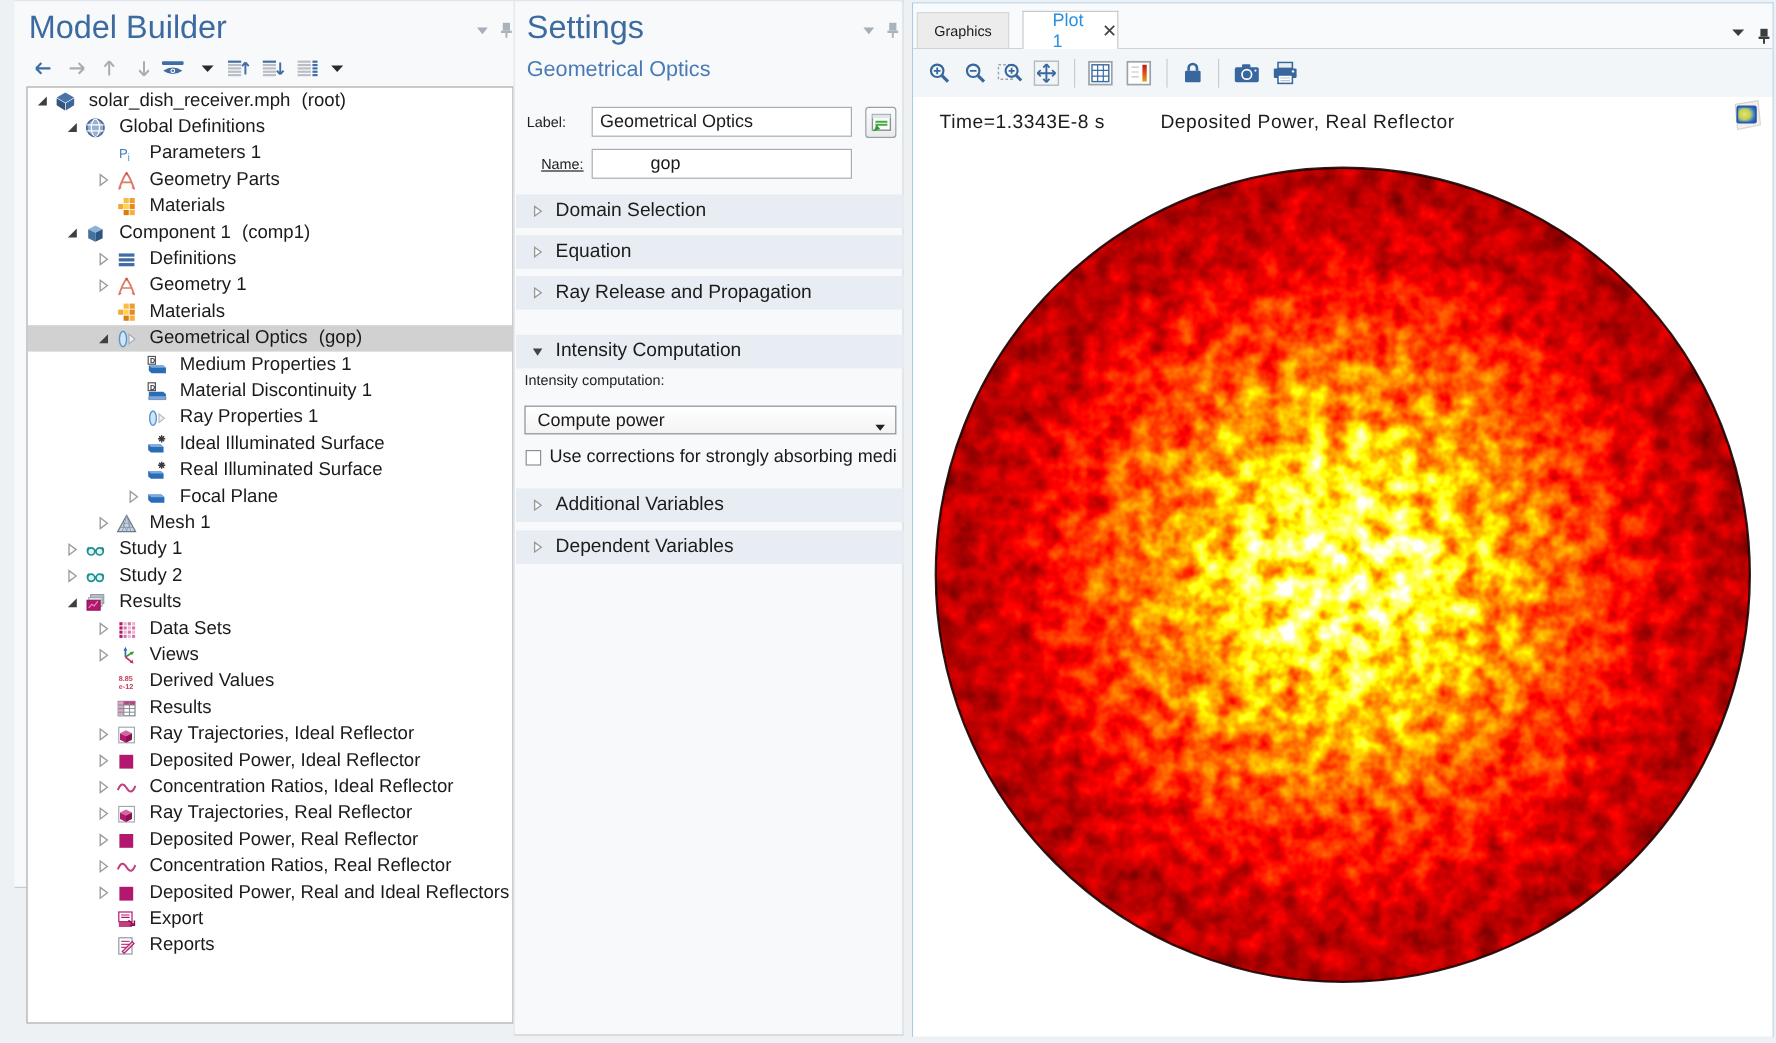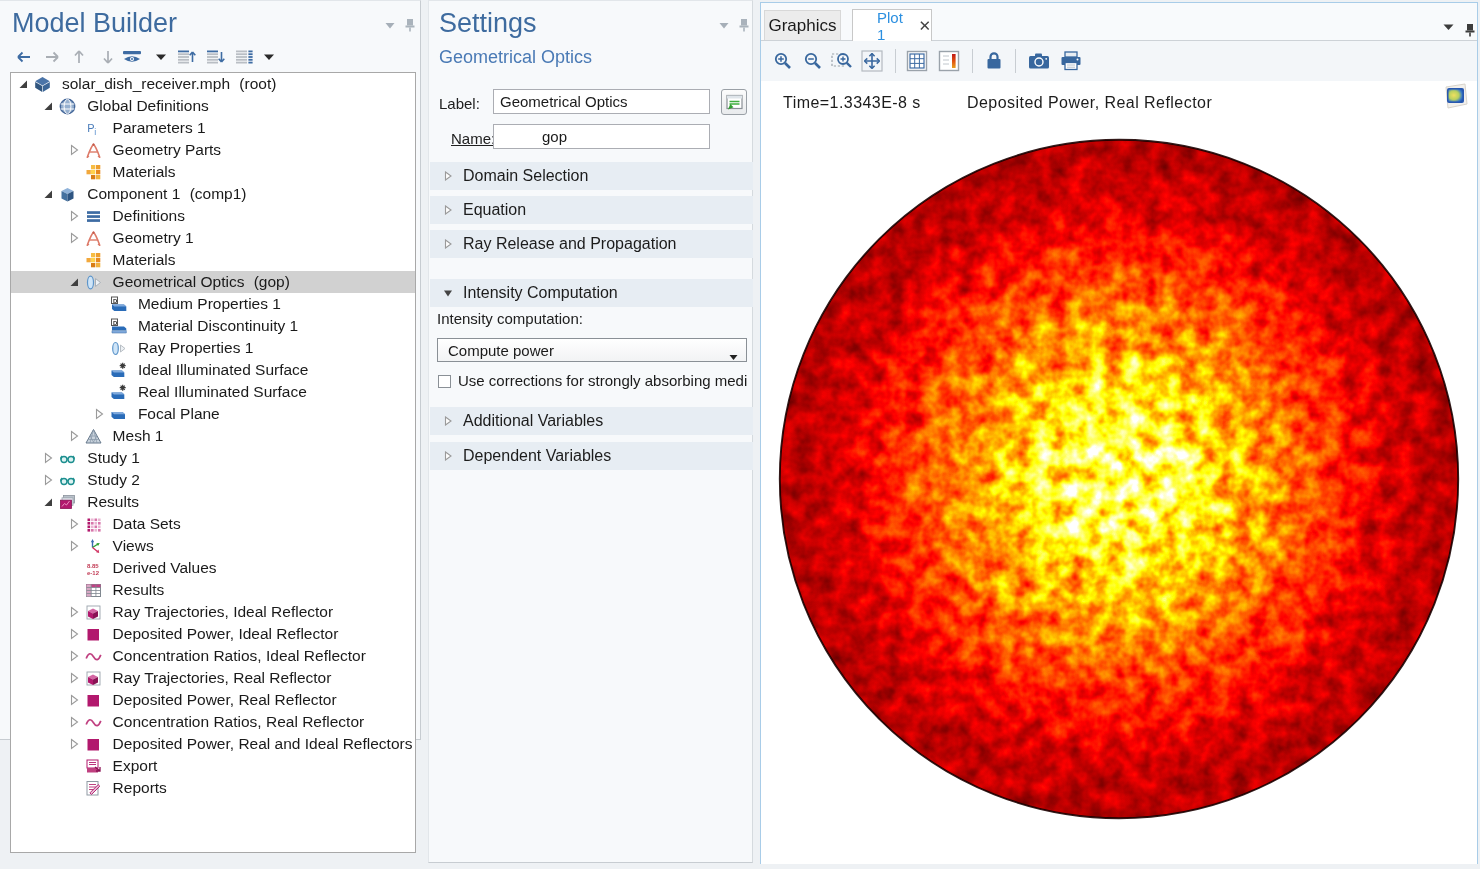--- a/index.html
+++ b/index.html
@@ -1,48 +1,48 @@
 <!DOCTYPE html>
 <html><head><meta charset="utf-8"><title>c</title>
 <style>
 * {margin:0; padding:0; box-sizing:border-box;}
 html,body {width:1480px; height:869px; overflow:hidden; background:#eef1f4; font-family:"Liberation Sans",sans-serif;}
 .panel {position:absolute; background:#f7f9fb;}
-#mb {left:0; top:0; width:421px; height:740px; border-right:1px solid #c7ccd1; border-top:1px solid #e2e6ea; border-bottom:1px solid #c7ccd1;}
+#mb {left:12px; top:0; width:421px; height:740px; border-right:1px solid #c7ccd1; border-top:1px solid #e2e6ea; border-bottom:1px solid #c7ccd1;}
 #set {left:428px; top:0; width:325px; height:863px; border-right:1px solid #d5dade; border-left:1px solid #e2e6ea; border-top:1px solid #e2e6ea; border-bottom:1px solid #c7ccd1;}
 #gfx {left:760px; top:2px; width:718px; height:862px; background:#fff; border:1px solid #a8cce8;}
 .ptitle {position:absolute; left:12px; top:7px; font-size:27px; color:#3e6b9f; letter-spacing:0px; white-space:nowrap;}
 .pcorner {position:absolute; top:17px; display:flex; align-items:center; gap:9px;}
 #mb .pcorner {left:385px;}
 #set .pcorner {left:290px;}
 .mbtools {position:absolute; left:0; top:44px; height:24px; width:420px;}
 .treebox {position:absolute; left:10px; top:71px; width:406px; height:781px; background:#fff; border:1px solid #a8a8a8; overflow:hidden;}
 .trow {height:22px; display:flex; align-items:center; white-space:nowrap;}
 .trow.sel {background:#d1d1d1;}
 .arr {width:14px; height:14px; flex:0 0 14px; display:inline-flex;}
 .tic {margin-left:4px; width:17px; height:17px; flex:0 0 17px; display:inline-flex;}
 .tl {margin-left:11px; font-size:15.5px; color:#1a1a1a;}
 .it {margin-left:5px;}
 
 .stitle {position:absolute; left:10px; top:7px; font-size:27px; color:#3e6b9f;}
 .ssub {position:absolute; left:10px; top:46px; font-size:18px; color:#4a7ab5;}
-.slabel {position:absolute; font-size:15px; color:#202020;}
+.slabel {position:absolute; font-size:12px; color:#202020;}
 .sinput {position:absolute; left:64px; width:217px; height:25px; background:#fff; border:1px solid #abadb3; font-size:15px; color:#1a1a1a; padding:2px 6px; display:flex; align-items:center;}
 .sbtn {position:absolute; left:292px; width:26px; height:26px; border:1px solid #9aa0a6; border-radius:3px; background:linear-gradient(#fcfcfc,#e9ebed); display:flex; align-items:center; justify-content:center;}
 .sech {position:absolute; left:1px; width:323px; height:28px; background:#e7edf3; display:flex; align-items:center;}
 .sectri {margin-left:13px; width:10px; display:inline-flex;}
 .sectxt {margin-left:10px; font-size:16px; color:#1c1c1c;}
 .combo {position:absolute; left:8px; top:337px; width:310px; height:24px; border:1px solid #8a9096; background:linear-gradient(#fff,#f2f3f4); display:flex; align-items:center;}
 .combo .ctext {margin-left:10px; font-size:15px; color:#1a1a1a;}
 .combo .carr {position:absolute; right:8px; top:8px;}
 .chk {position:absolute; left:9px; top:374px; width:13px; height:13px; background:#fff; border:1px solid #8a9096;}
 .chklabel {position:absolute; left:29px; top:371px; font-size:15px; color:#1a1a1a; white-space:nowrap; width:294px; overflow:hidden;}
 
 .tabbar {position:absolute; left:0; top:0; width:716px; height:38px; background:#f8fafc; border-bottom:1px solid #cdd2d7;}
-.tab1 {position:absolute; left:3px; top:7px; width:77px; height:30px; background:#ececec; border:1px solid #d8d8d8; border-bottom:none; display:flex; align-items:center; justify-content:center; font-size:17px; color:#1a1a1a;}
+.tab1 {position:absolute; left:3px; top:7px; width:77px; height:30px; background:#ececec; border:1px solid #d8d8d8; border-bottom:none; display:flex; align-items:center; justify-content:center; font-size:12px; color:#1a1a1a;}
 .tab2 {position:absolute; left:91px; top:6px; width:80px; height:32px; background:#fff; border:1px solid #c8c8c8; border-bottom:none; display:flex; align-items:center; font-size:15px; color:#2b8fe0;}
 .gtools {position:absolute; left:0; top:38px; width:716px; height:40px; background:#f3f6f9; display:flex; align-items:center;}
 .git {display:inline-flex; align-items:center;}
 .gsep {display:inline-block; width:1px; height:24px; background:#c8cdd2; margin-left:12px;}
 .plotarea {position:absolute; left:0; top:78px; width:716px; height:783px; background:#fff;}
 .ptext {position:absolute; font-size:16px; color:#1c1c1c; letter-spacing:0.45px;}
 </style></head>
 <body>
 <div id="mb" class="panel">
   <div class="ptitle">Model Builder</div>

